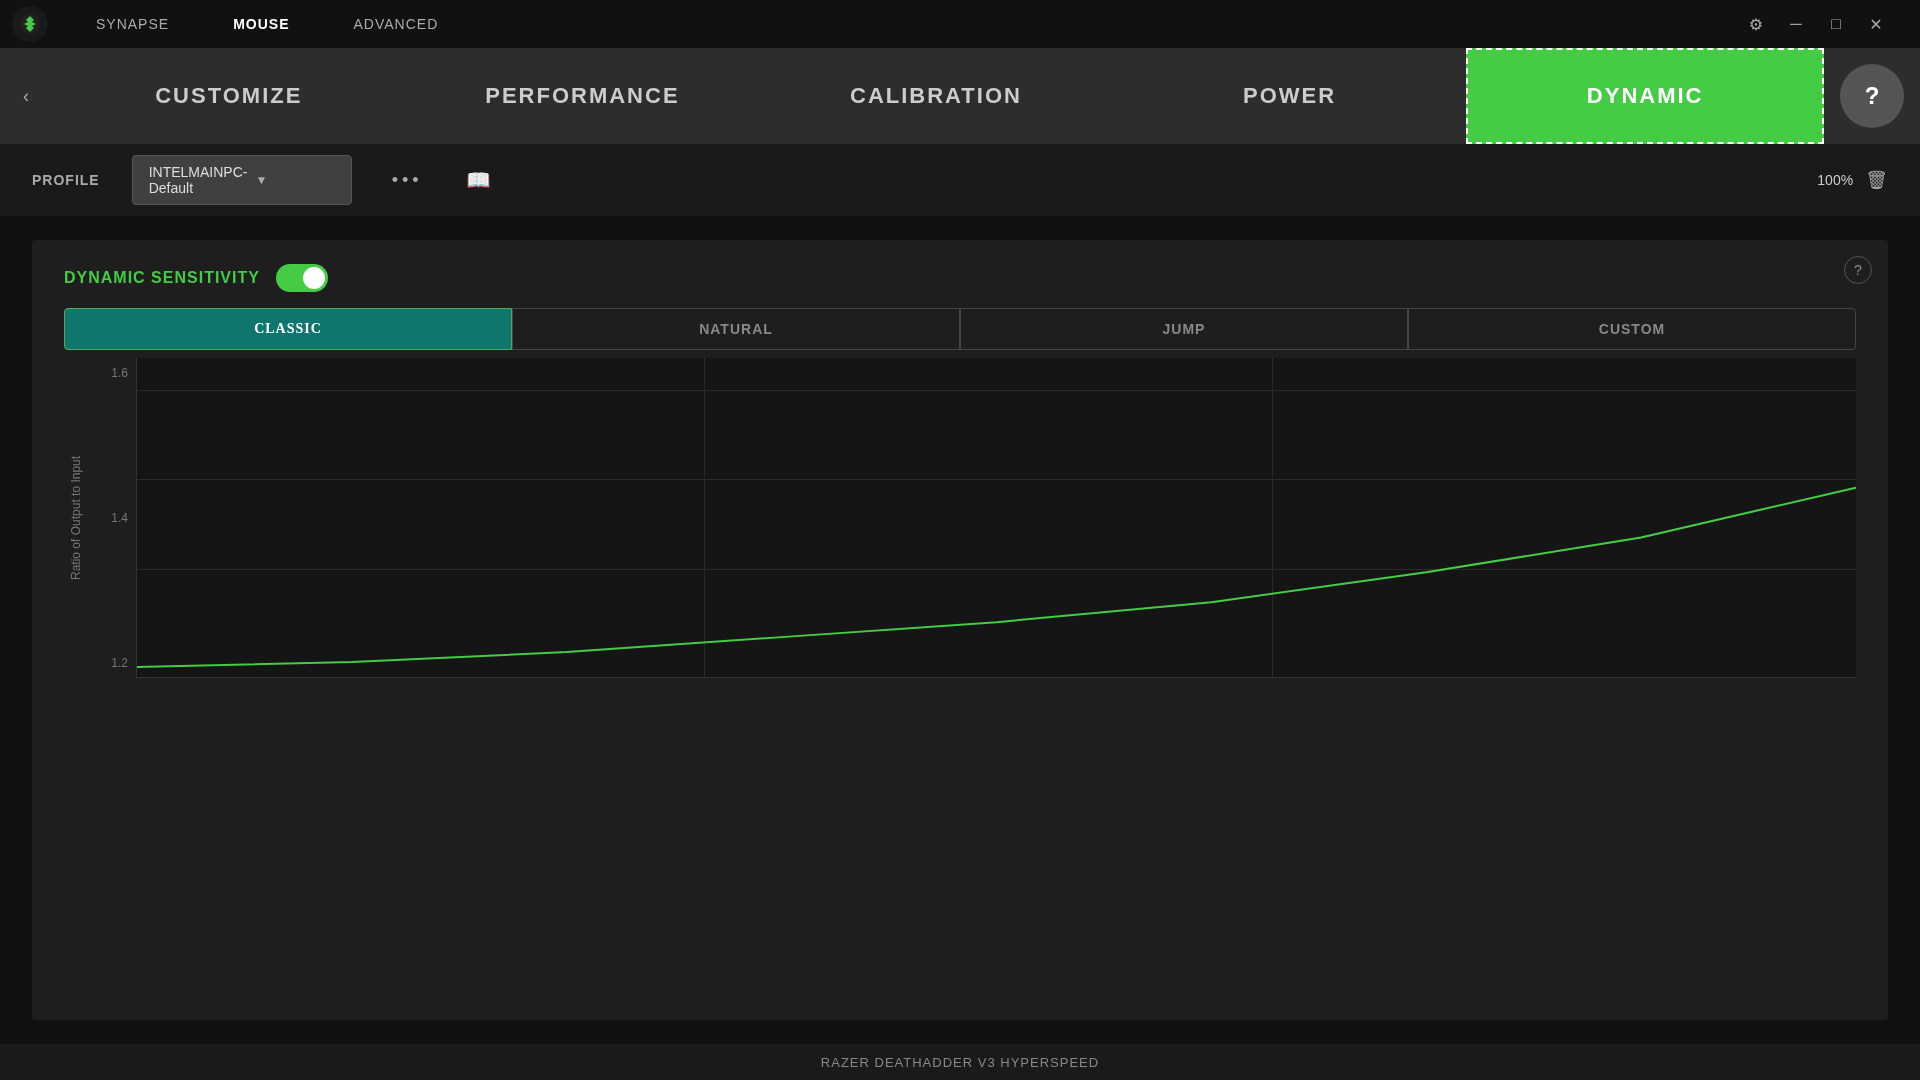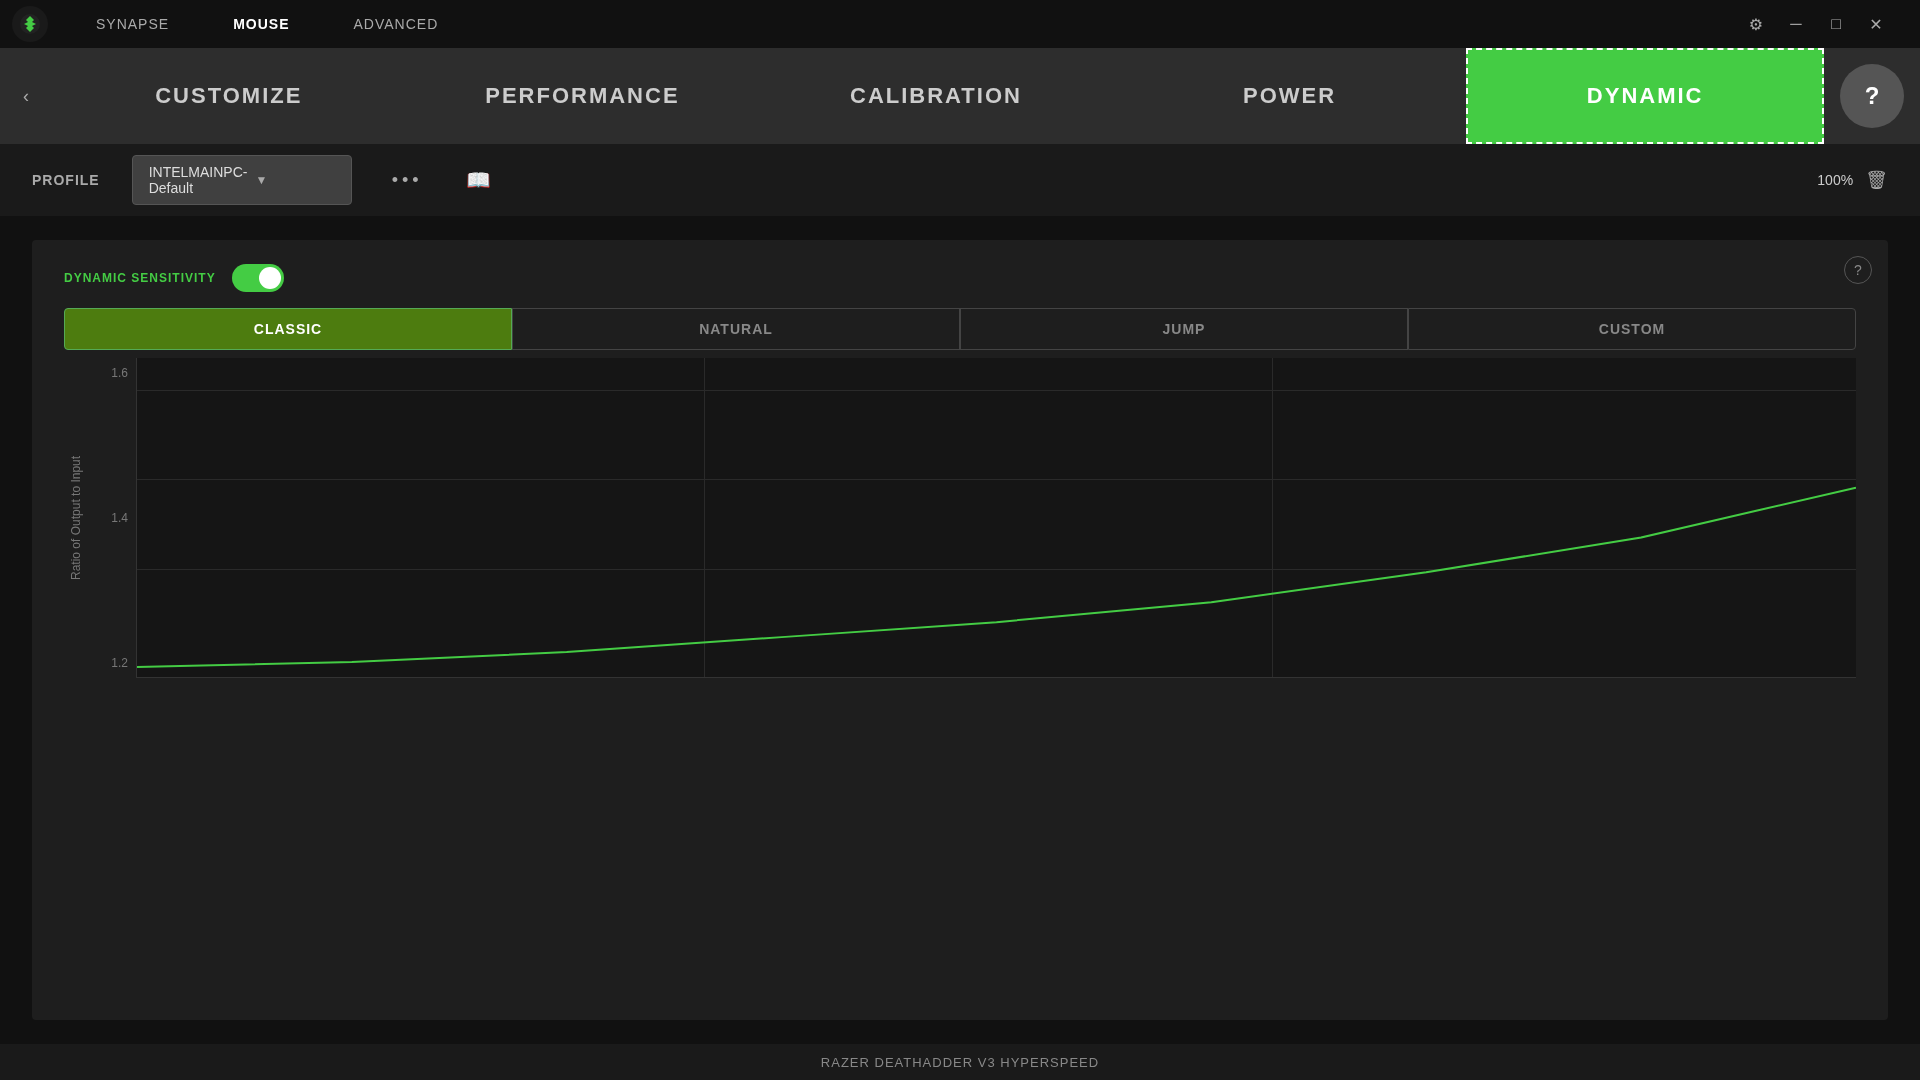--- a/index.html
+++ b/index.html
@@ -229,21 +229,21 @@
     }
 
     
     .ds-header {
       display: flex;
       align-items: center;
       gap: 16px;
       margin-bottom: 16px;
     }
     .ds-title {
-      font-size: 12px;
+      font-size: 16px;
       font-weight: 700;
       color: #44cc44;
       letter-spacing: 1px;
     }
 
     
     .toggle-switch {
       width: 52px;
       height: 28px;
       background: #44cc44;
@@ -283,21 +283,22 @@
       font-weight: 600;
       letter-spacing: 1px;
       color: #888;
       border: 1px solid #444;
       background: #1e1e1e;
       cursor: pointer;
     }
     .preset-btn.active {
       color: #fff;
       border: 1.5px solid #55aa55;
-      background: #4d7c0f;
+      background: #0f766e;
+      font-family: Liberation Serif, serif;
     }
     .preset-btn:first-child { border-radius: 4px 0 0 4px; }
     .preset-btn:last-child { border-radius: 0 4px 4px 0; }
 
     
     .chart-area {
       margin-top: 8px;
       height: 320px;
       position: relative;
       display: flex;

